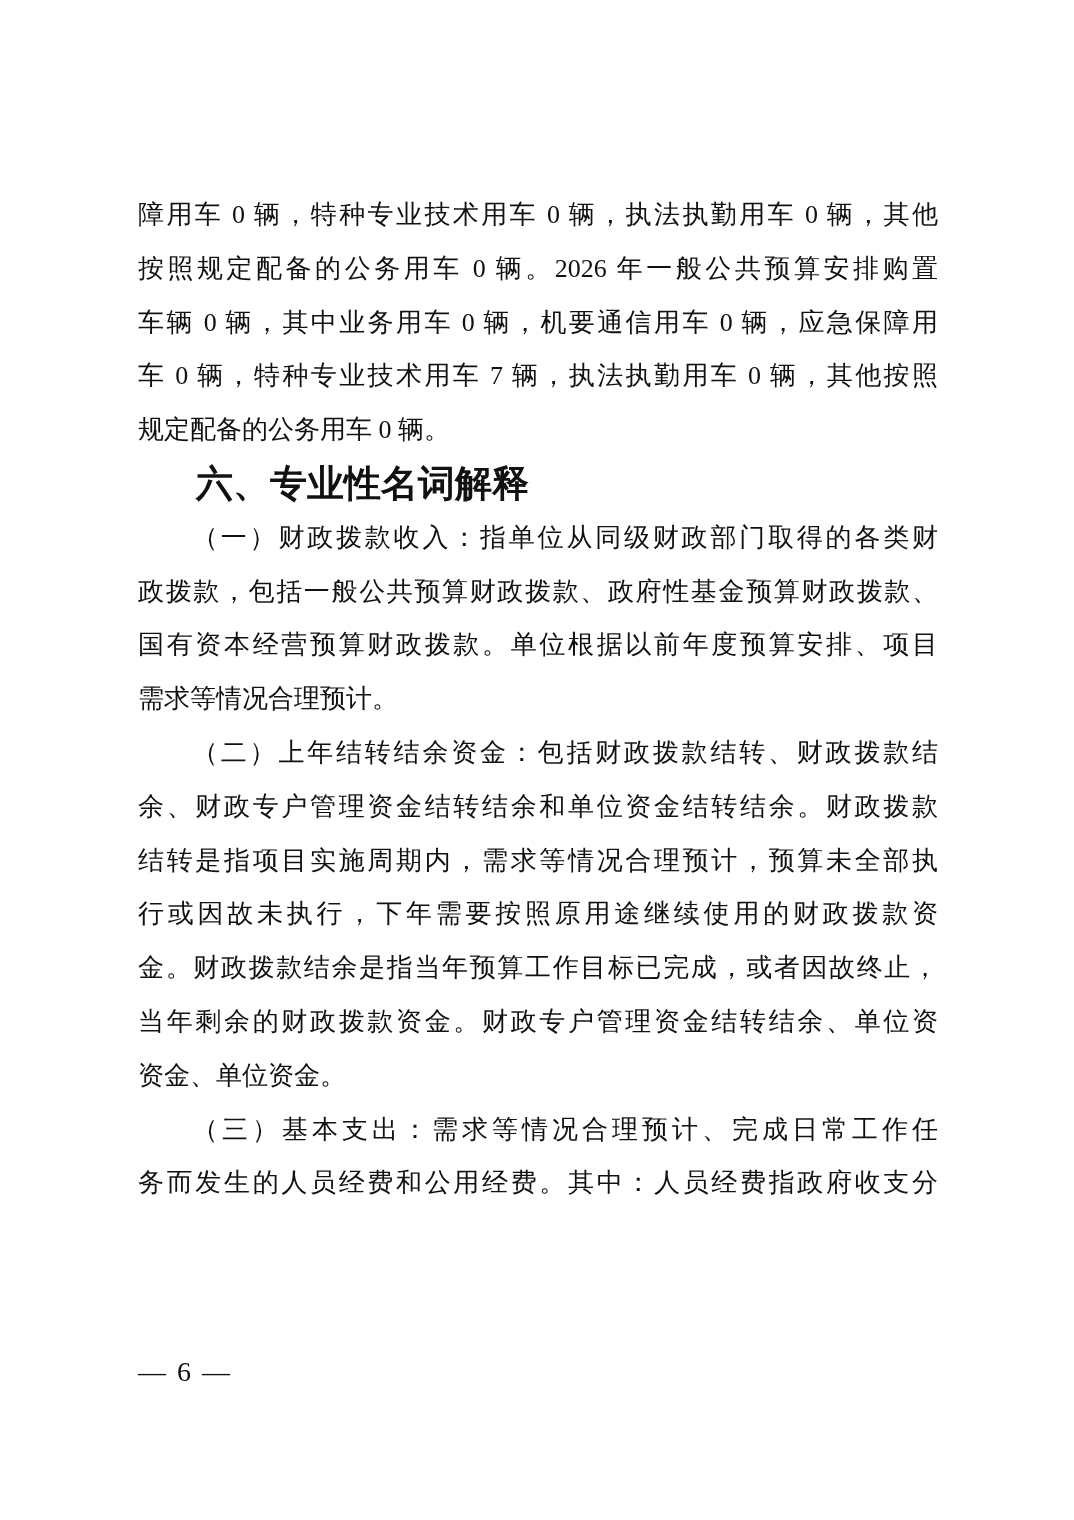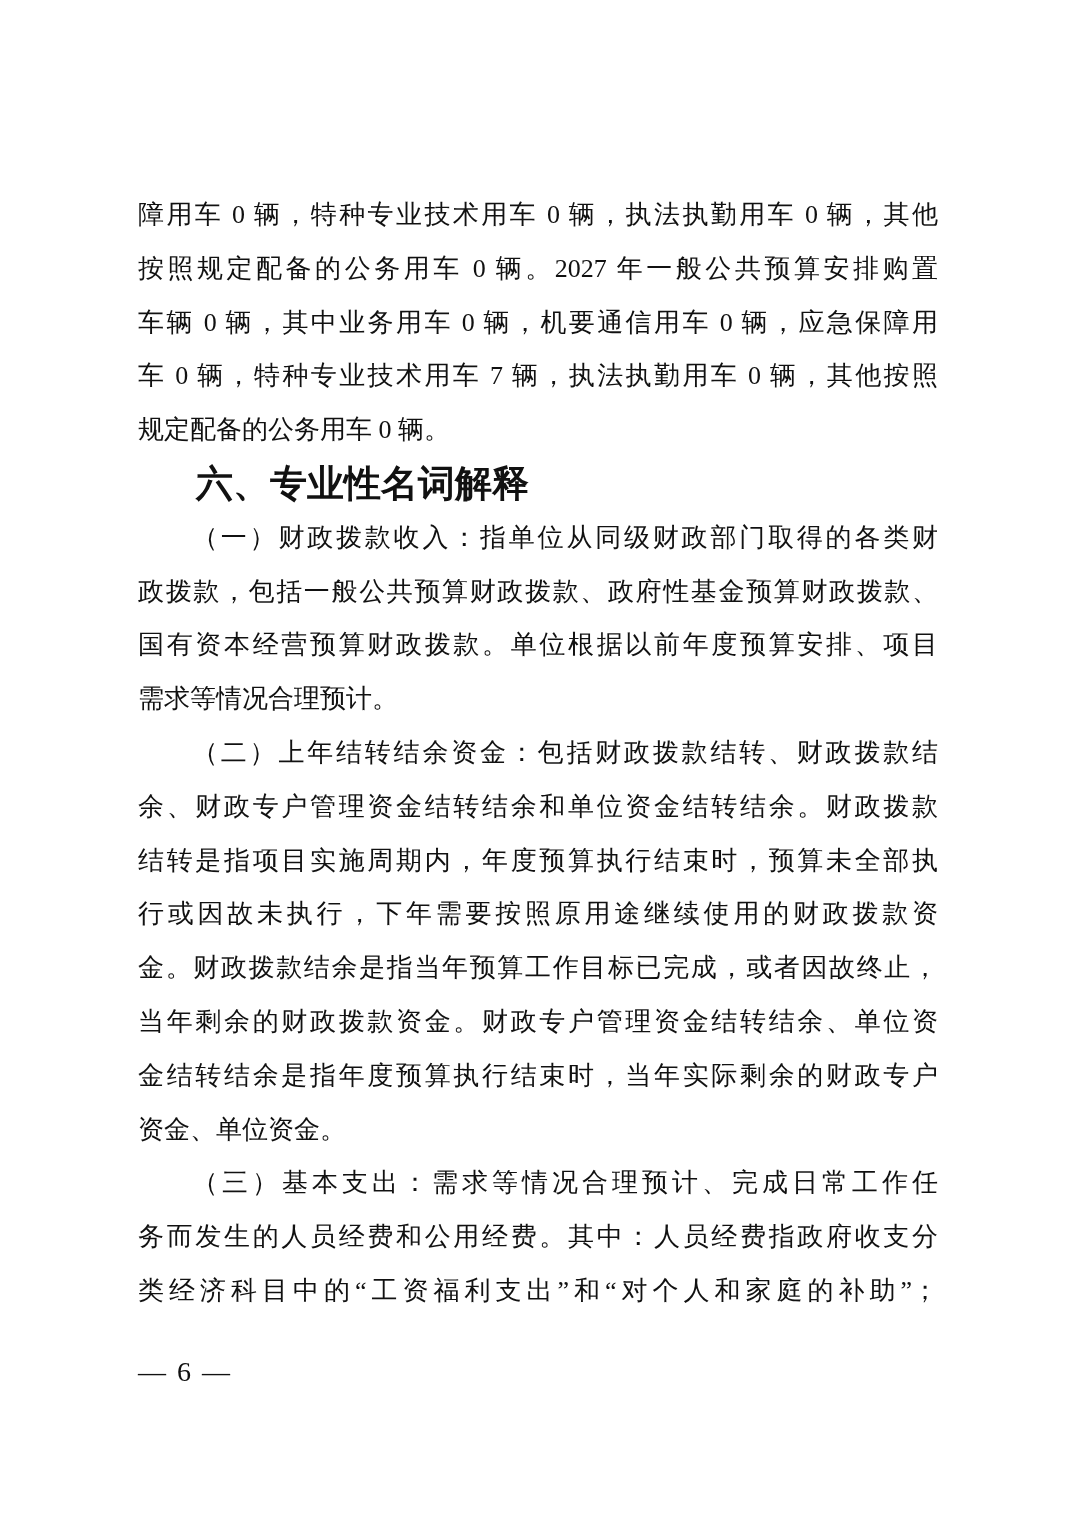--- a/index.html
+++ b/index.html
@@ -70,41 +70,39 @@
     font-family: "Liberation Serif", "DejaVu Serif", serif;
   }
 </style>
 </head>
 <body>
 
 <div class="page">
   <div class="content">
 
     <div class="line j">障用车 0 辆，特种专业技术用车 0 辆，执法执勤用车 0 辆，其他</div>
-    <div class="line j">按照规定配备的公务用车 0 辆。2027 年一般公共预算安排购置</div>
+    <div class="line j">按照规定配备的公务用车 0 辆。2026 年一般公共预算安排购置</div>
     <div class="line j">车辆 0 辆，其中业务用车 0 辆，机要通信用车 0 辆，应急保障用</div>
     <div class="line j">车 0 辆，特种专业技术用车 7 辆，执法执勤用车 0 辆，其他按照</div>
     <div class="line e">规定配备的公务用车 0 辆。</div>
 
     <div class="line heading">六、专业性名词解释</div>
 
     <div class="line j indent"><span class="lead">（一）财政拨款收入：</span><span>指单位从同级财政部门取得的各类财</span></div>
     <div class="line j">政拨款，包括一般公共预算财政拨款、政府性基金预算财政拨款、</div>
     <div class="line j">国有资本经营预算财政拨款。单位根据以前年度预算安排、项目</div>
     <div class="line e">需求等情况合理预计。</div>
 
     <div class="line j indent"><span class="lead">（二）上年结转结余资金：</span><span>包括财政拨款结转、财政拨款结</span></div>
     <div class="line j">余、财政专户管理资金结转结余和单位资金结转结余。财政拨款</div>
-    <div class="line j">结转是指项目实施周期内，年度预算执行结束时，预算未全部执</div>
+    <div class="line j">结转是指项目实施周期内，需求等情况合理预计，预算未全部执</div>
     <div class="line j">行或因故未执行，下年需要按照原用途继续使用的财政拨款资</div>
     <div class="line j">金。财政拨款结余是指当年预算工作目标已完成，或者因故终止，</div>
     <div class="line j">当年剩余的财政拨款资金。财政专户管理资金结转结余、单位资</div>
-    <div class="line j">金结转结余是指年度预算执行结束时，当年实际剩余的财政专户</div>
     <div class="line e">资金、单位资金。</div>
 
     <div class="line j indent"><span class="lead">（三）基本支出：</span><span>需求等情况合理预计、完成日常工作任</span></div>
     <div class="line j">务而发生的人员经费和公用经费。其中：人员经费指政府收支分</div>
-    <div class="line j">类经济科目中的“工资福利支出”和“对个人和家庭的补助”；</div>
 
   </div>
 
   <div class="pagenum">— 6 —</div>
 </div>
 
 </body></html>

